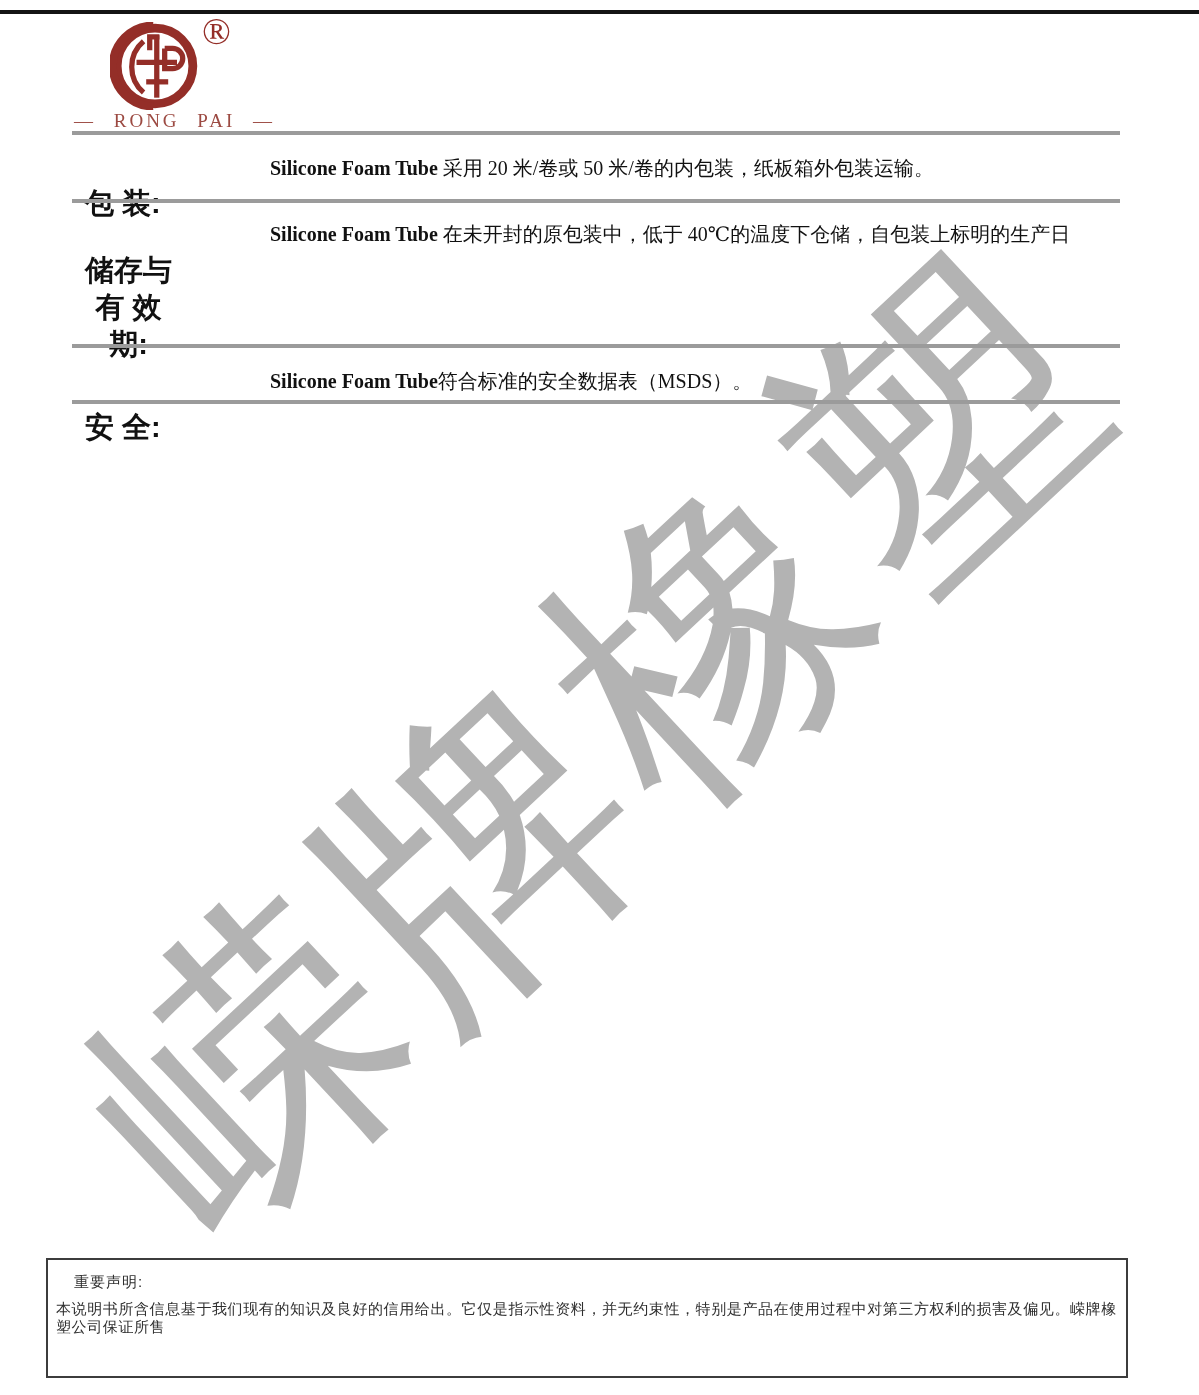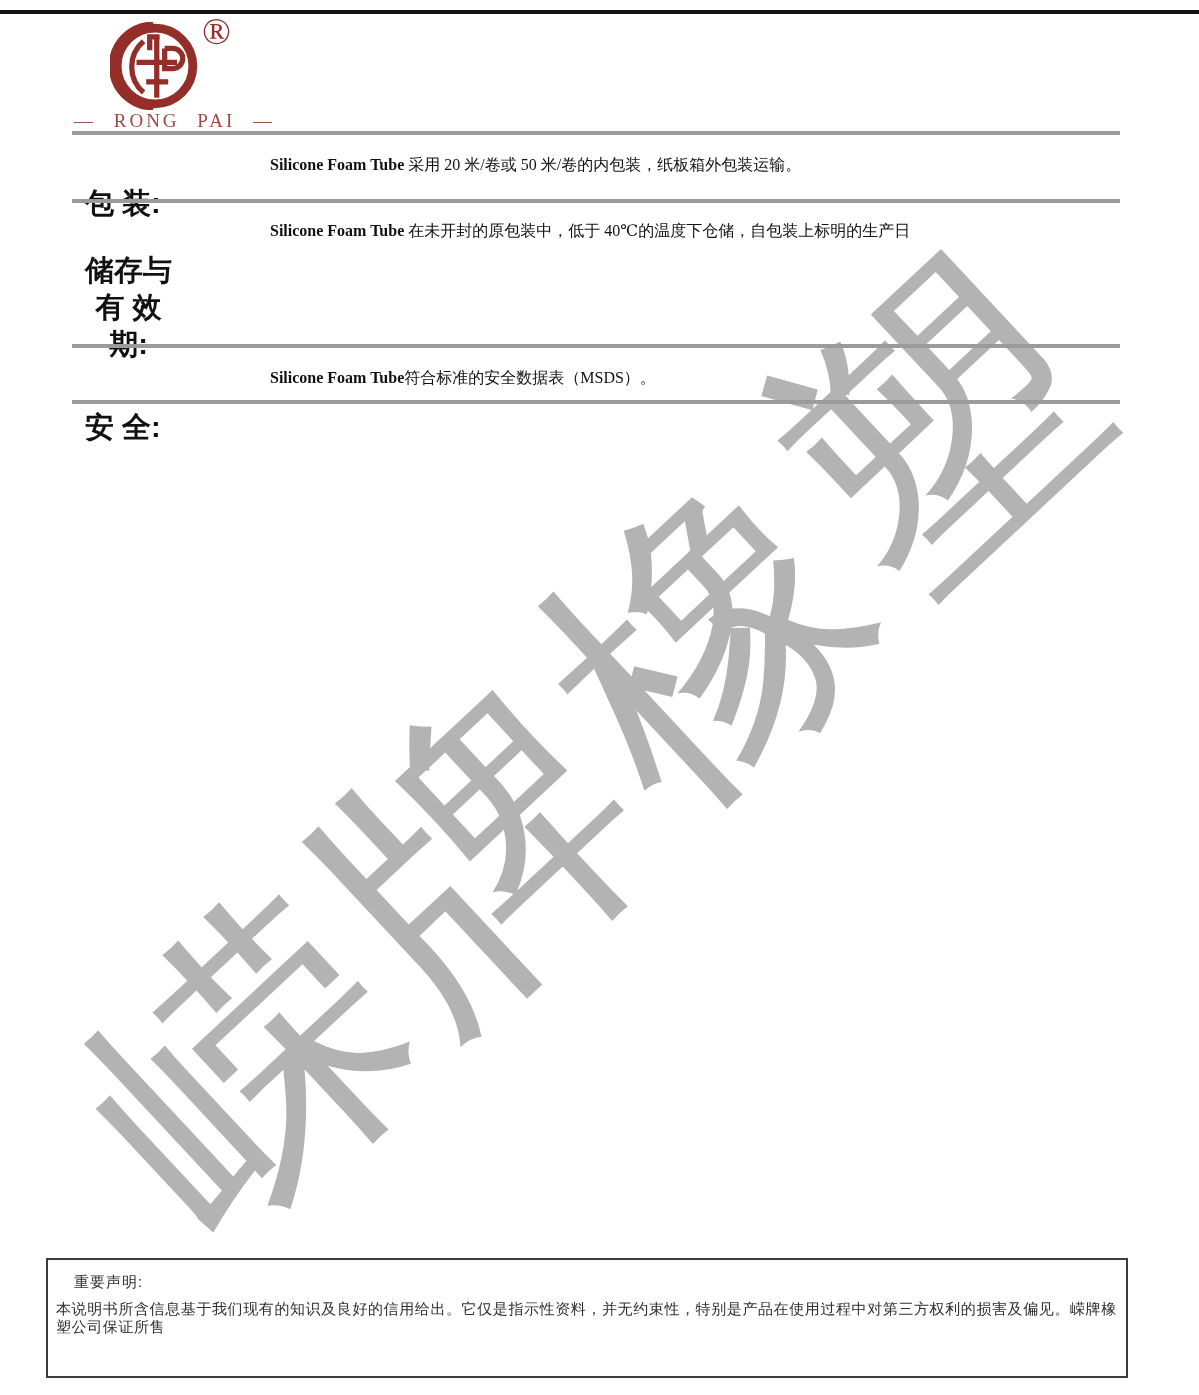--- a/index.html
+++ b/index.html
@@ -39,21 +39,21 @@
     font-weight:700;font-size:29px;color:#111;
     white-space:pre;
     margin-top:36px;
   }
   .label-packaging{top:148px;}
   .label-storage{top:216px;line-height:37px;text-align:center;}
   .label-safety{top:372px;}
   
   .row-content{
     position:absolute;left:270px;z-index:1;
-    font-size:16px;color:#111;white-space:pre-wrap;
+    font-size:20px;color:#111;white-space:pre-wrap;
     font-family:"Liberation Serif","DejaVu Serif",serif;
   }
   .content-packaging{top:155px;}
   .content-storage-1{top:221px;}
   .content-storage-2{top:272px;}
   .content-safety{top:368px;}
   .prod{font-weight:700;font-family:"Liberation Serif",serif;}
   
   .watermark{
     position:absolute;left:-50px;top:585px;

